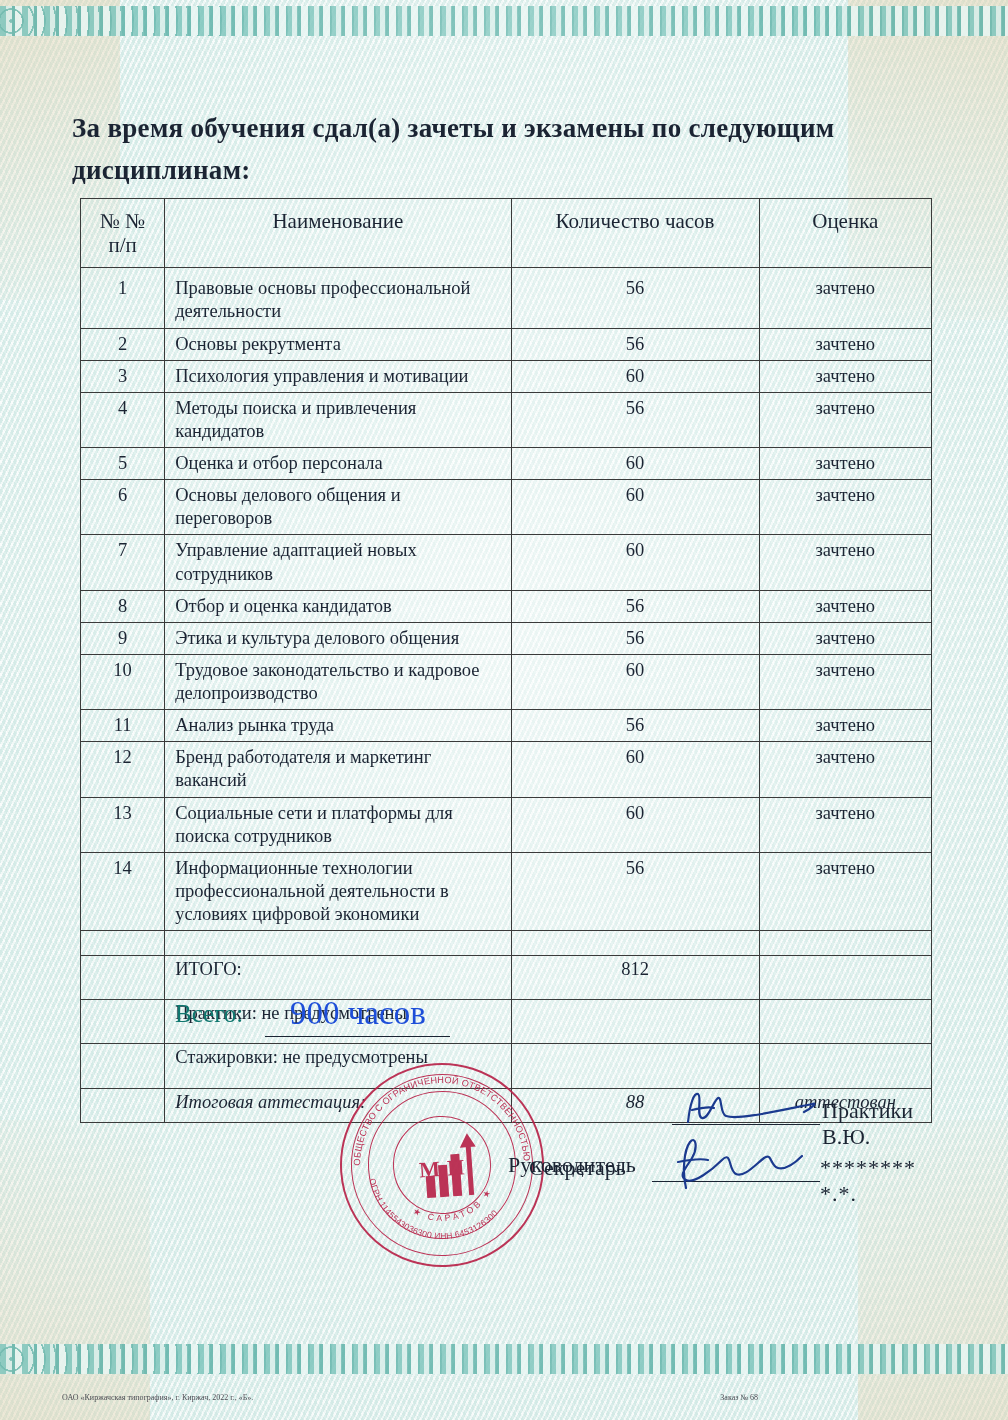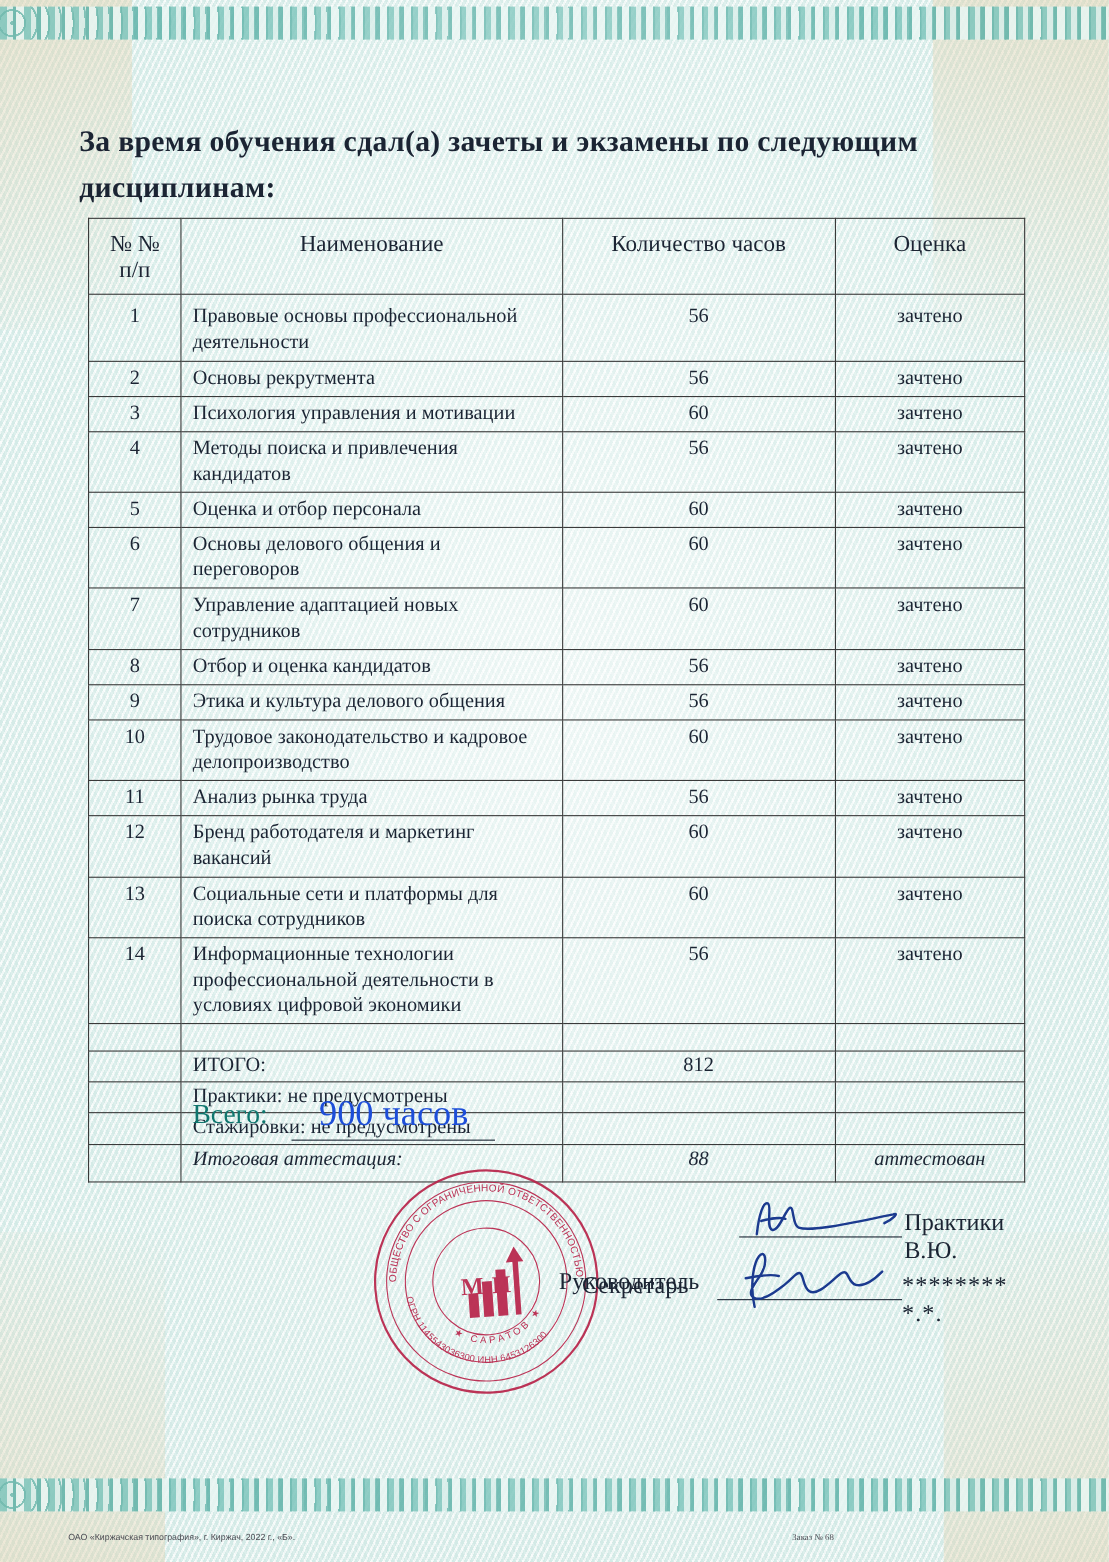--- a/index.html
+++ b/index.html
@@ -85,21 +85,21 @@
     font-size:18.5px;color:#1b2433;padding:4px 10px;line-height:1.25;
   }
   td.num{text-align:center;width:70px;}
   td.name{text-align:left;}
   td.hours{text-align:center;}
   td.mark{text-align:center;}
   tr.first td{padding-top:9px;}
   tr.last td{padding-bottom:8px;font-style:italic;}
   .body-wrap{border-bottom:1px solid #3a3a3a;}
 
-  .summary td{padding-top:2px;padding-bottom:2px;}
+  .summary td{padding-top:2px;padding-bottom:18px;}
 
   .total-line{
     position:absolute;left:175px;top:1000px;
     font-size:25px;color:#0f766e;
   }
   .total-value{
     position:absolute;left:290px;top:995px;
     font-size:33px;color:#1d4ed8;
   }
   .total-rule{
@@ -163,21 +163,21 @@
   .rule-sec{left:652px;top:1181px;width:168px;}
   .sig-name{position:absolute;font-size:22px;color:#1b2433;}
   .name-head{left:822px;top:1098px;}
   .name-sec{left:820px;top:1155px;letter-spacing:1px;}
 
   .ink{position:absolute;stroke:#1b3a8f;fill:none;stroke-width:2.2;stroke-linecap:round;stroke-linejoin:round;}
 
   
   .footer-left{
     position:absolute;left:62px;bottom:18px;font-size:8px;color:#4a4a52;
-    font-family:Liberation Sans, sans-serif;
+    font-family:Liberation Serif, serif;
   }
   .footer-right{
     position:absolute;right:62px;bottom:18px;font-size:8px;color:#4a4a52;
   }
 </style>
 </head>
 <body>
 
 <div class="page">
   <div class="tint-tl"></div>

